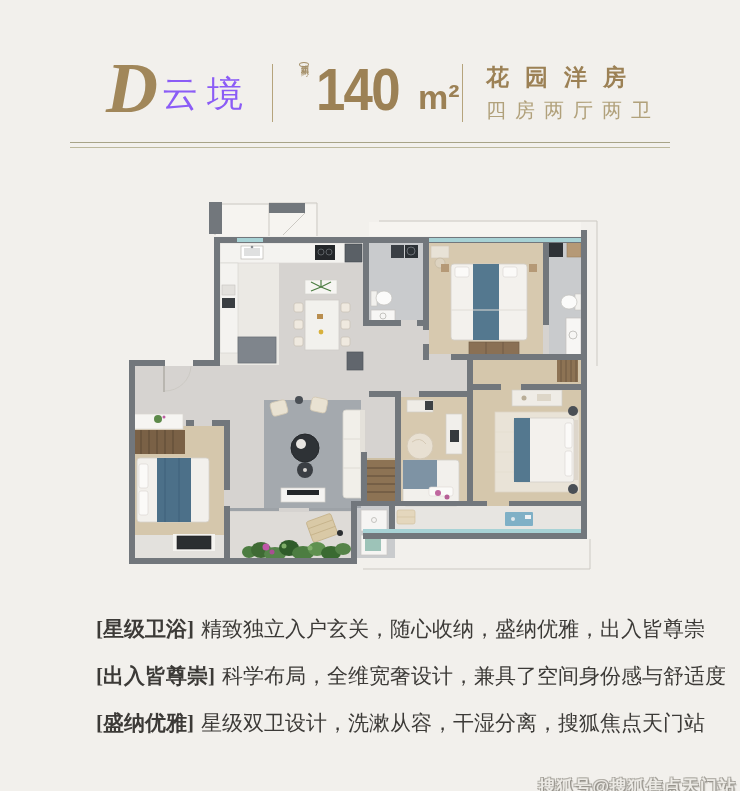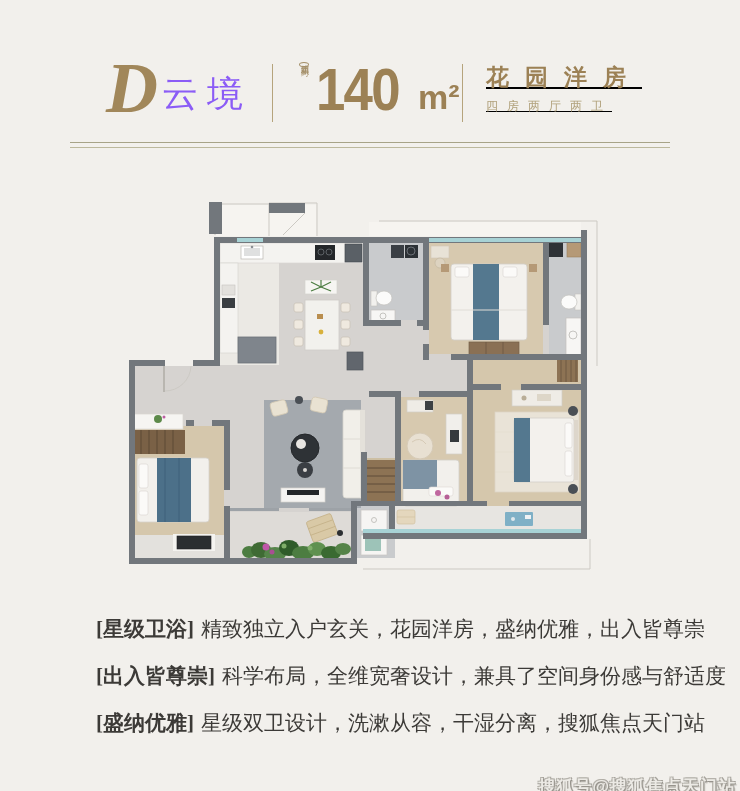--- a/index.html
+++ b/index.html
@@ -15,23 +15,23 @@
   .unit-letter{left:106px;top:52px;font-size:72px;line-height:1;font-style:italic;font-weight:600;color:#a1875a;}
   .unit-name{left:162px;top:76px;font-size:36px;line-height:1;letter-spacing:9px;color:#8b5cf6;font-weight:500;}
   .vdiv{width:1px;background:#b6a47c;}
   .vdiv1{left:272px;top:64px;height:58px;}
   .vdiv2{left:462px;top:64px;height:58px;}
   .area-group{left:298px;top:58px;display:flex;align-items:flex-end;color:#9c8155;}
   .area-note{writing-mode:vertical-rl;text-orientation:upright;font-size:8px;line-height:11px;letter-spacing:1px;height:50px;margin-bottom:6px;color:#a5906a;}
   .area-note .circled{border:1px solid #a5906a;border-radius:50%;padding:1px 0;font-size:7px;}
   .area-num{display:inline-block;font-family:"Liberation Sans",sans-serif;font-size:60px;line-height:0.82;font-weight:700;letter-spacing:-2px;transform:scaleX(.88);transform-origin:left bottom;margin-left:6px;}
   .area-unit{font-family:"Liberation Sans",sans-serif;font-size:34px;line-height:1;font-weight:700;margin-left:8px;}
-  .type-group{left:486px;top:66px;text-decoration:underline;}
+  .type-group{left:486px;top:66px;}
   .type-main{font-size:23px;line-height:1;font-weight:700;letter-spacing:16px;color:#9c8155;white-space:nowrap;}
-  .type-sub{font-size:12px;line-height:1;letter-spacing:9px;color:#b1a17b;margin-top:11px;font-weight:500;white-space:nowrap;}
+  .type-sub{font-size:20px;line-height:1;letter-spacing:9px;color:#b1a17b;margin-top:11px;font-weight:500;white-space:nowrap;}
 
   .double-rule{left:70px;top:142px;width:600px;height:4px;border-top:1px solid #a7a387;border-bottom:1px solid #bcb89c;}
 
   
   .plan{left:129px;top:190px;width:482px;height:410px;}
 
   
   .features{left:96px;top:616px;width:580px;color:#3c3a37;}
   .feature-row{font-size:21px;line-height:27px;margin-bottom:20px;white-space:nowrap;}
   .feature-tag{font-weight:700;margin-right:7px;}
@@ -355,21 +355,21 @@
     </g>
     <g fill="#a7d2d5">
       <rect x="108" y="48" width="26" height="4"></rect>
       <rect x="300" y="48" width="152" height="4"></rect>
       <rect x="234" y="339" width="218" height="4"></rect>
     </g>
   </svg>
 
   <div class="abs features">
     <div class="feature-row">
-      <span class="feature-tag">[星级卫浴]</span><span>精致独立入户玄关，花园洋房，盛纳优雅，出入皆尊崇</span>
+      <span class="feature-tag">[星级卫浴]</span><span>精致独立入户玄关，随心收纳，盛纳优雅，出入皆尊崇</span>
     </div>
     <div class="feature-row">
       <span class="feature-tag">[出入皆尊崇]</span><span>科学布局，全维宽奢设计，兼具了空间身份感与舒适度</span>
     </div>
     <div class="feature-row">
       <span class="feature-tag">[盛纳优雅]</span><span>星级双卫设计，洗漱从容，干湿分离，搜狐焦点天门站</span>
     </div>
   </div>
 
   <div class="abs watermark">搜狐号@搜狐焦点天门站</div>

